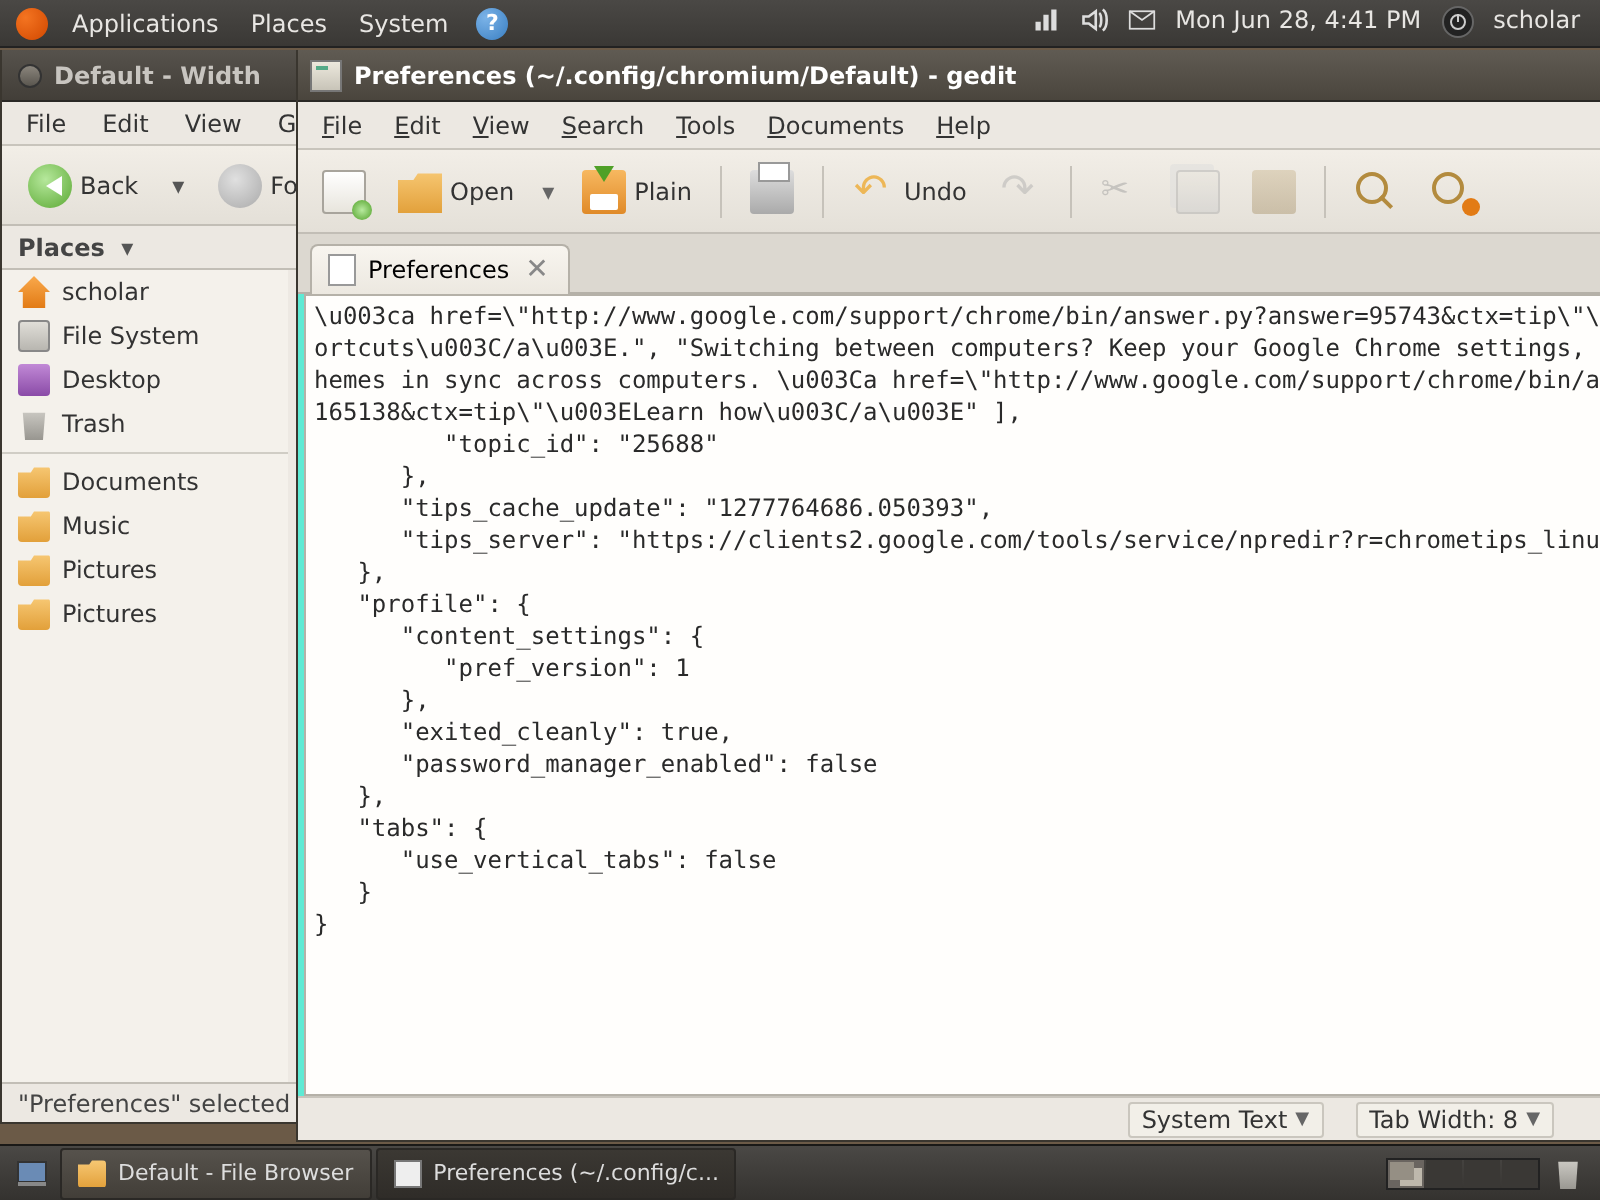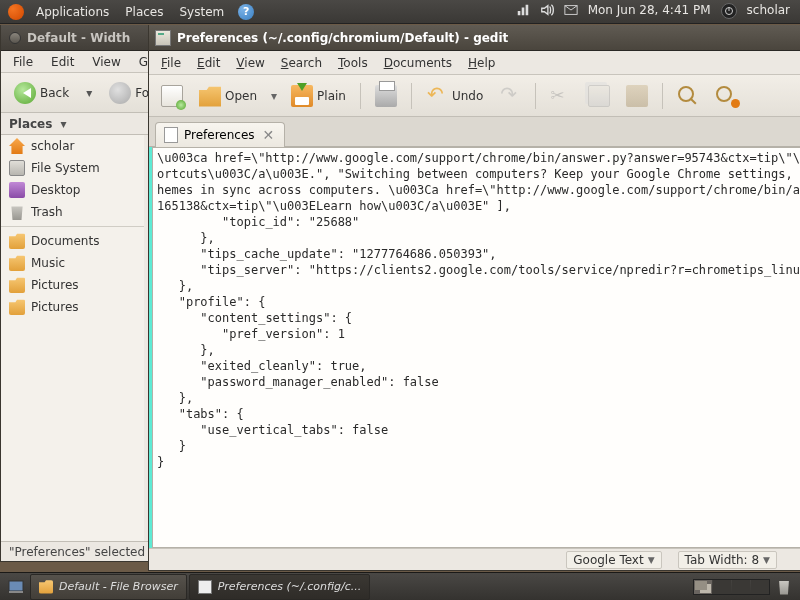--- a/index.html
+++ b/index.html
@@ -144,21 +144,21 @@
   .ge-statusbar .sb-plain{padding:1px 6px;}
 
   
   .bottom-panel{
     position:absolute;left:0;bottom:0;width:800px;height:28px;
     background:linear-gradient(#4a4845,#34322f);
     border-top:1px solid #1a1917;
     display:flex;align-items:center;color:#ddd;padding:0 4px;gap:2px;
   }
   .bp-btn{width:24px;height:22px;display:flex;align-items:center;justify-content:center;cursor:pointer;border-radius:2px;}
-  .bp-task{height:22px;display:flex;align-items:center;gap:6px;padding:12px 8px;background:linear-gradient(#56524c,#423e38);border:1px solid #2a2825;border-radius:2px;cursor:pointer;max-width:200px;font-size:11px;font-style:italic;}
+  .bp-task{height:22px;display:flex;align-items:center;gap:6px;padding:12px 8px;background:linear-gradient(#56524c,#423e38);border:1px solid #2a2825;border-radius:2px;cursor:pointer;max-width:200px;font-size:11px;}
   .bp-task.active{background:linear-gradient(#3b3833,#2f2c28);}
   .bp-spacer{flex:1;}
   .ws-switch{display:flex;gap:1px;border:1px solid #222;}
   .ws-cell{width:18px;height:14px;background:#3a3835;}
   .ws-cell.active{background:#6a6560;position:relative;}
   .ws-cell.active::after{content:"";position:absolute;left:1px;top:1px;right:5px;bottom:4px;background:#958f84;}
   .ws-cell.active::before{content:"";position:absolute;left:6px;top:4px;right:1px;bottom:1px;background:#beb8ac;}
 </style>
 </head>
 <body>
@@ -352,21 +352,21 @@
       },
       "exited_cleanly": true,
       "password_manager_enabled": false
    },
    "tabs": {
       "use_vertical_tabs": false
    }
 }</div>
   <div class="ge-statusbar">
     <div class="sb-item">
-        <span>Google Text</span>
+        <span>System Text</span>
         <span class="sb-drop">▼</span>
       </div>
     <div class="sb-item">
         <span>Tab Width: 8</span>
         <span class="sb-drop">▼</span>
       </div>
     <div class="sb-plain">Ln 1, Col 1</div>
     <div class="sb-plain">INS</div>
   </div>
 </div>

